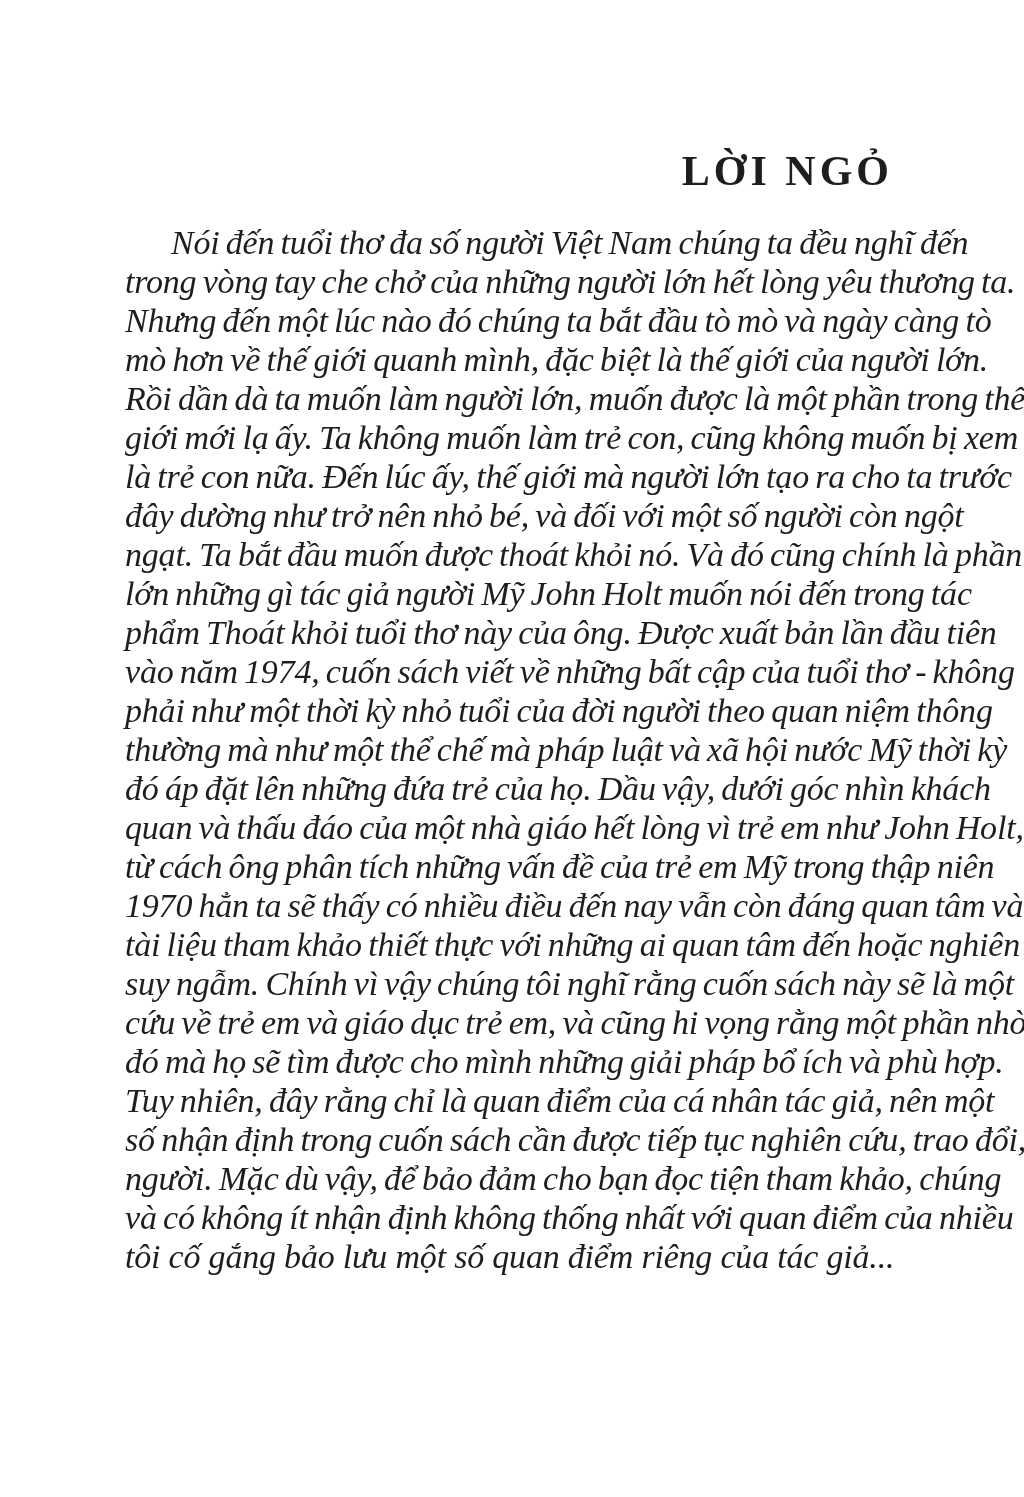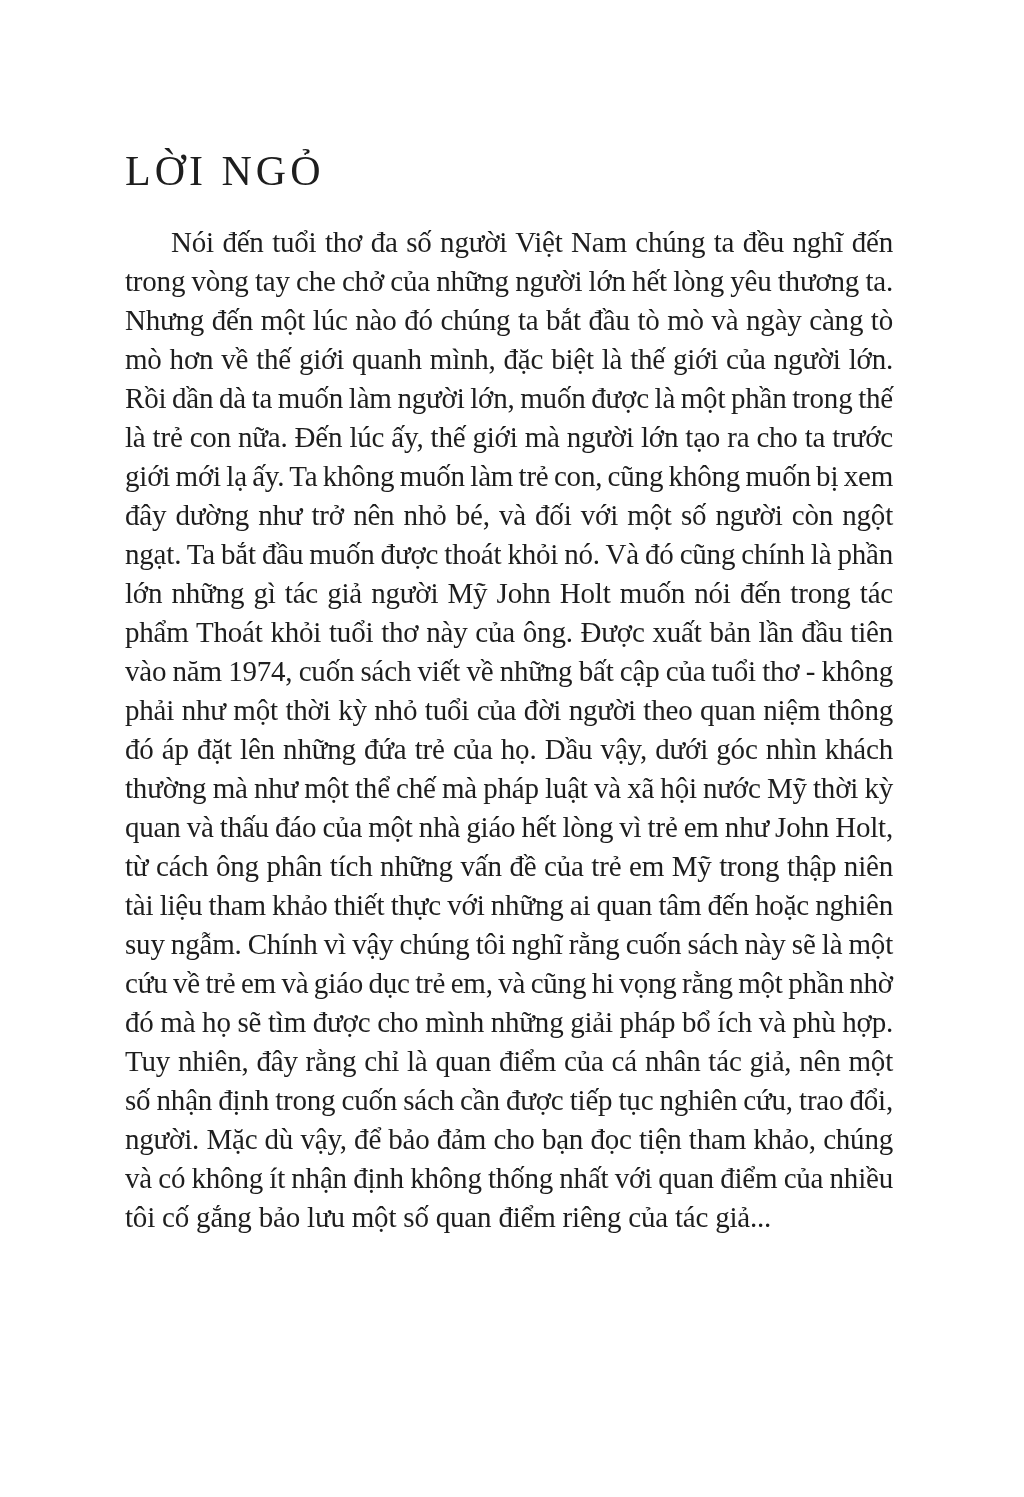--- a/index.html
+++ b/index.html
@@ -16,27 +16,28 @@
     box-sizing: border-box;
     width: 1024px;
     height: 1497px;
     padding: 145px 131px 0 125px; 
     background: #ffffff;
   }
   .title {
     margin: 0 0 26px 0;
     font-size: 42px;
     line-height: 52px;
-    font-weight: 400;
+    font-weight: 700;
     letter-spacing: 4px;
-    text-align: left;
+    text-align: right;
     white-space: nowrap;
   }
   .paragraph {
-    font-size: 29px;
+    font-size: 34px;
+    font-style: italic;
   }
   .paragraph .line {
     line-height: 39px;
     white-space: nowrap;
     overflow: visible;
     text-align: justify;
     text-align-last: justify;
     word-spacing: -2px;
     letter-spacing: -0.2px;
   }
@@ -52,32 +53,33 @@
 <body style="background: rgb(255, 255, 255);">
 
 <div class="page" style="color: rgb(30, 30, 30);">
   <h1 class="title">LỜI NGỎ</h1>
   <div class="paragraph">
       <div class="line indent">Nói đến tuổi thơ đa số người Việt Nam chúng ta đều nghĩ đến</div>
       <div class="line">trong vòng tay che chở của những người lớn hết lòng yêu thương ta.</div>
       <div class="line">Nhưng đến một lúc nào đó chúng ta bắt đầu tò mò và ngày càng tò</div>
       <div class="line">mò hơn về thế giới quanh mình, đặc biệt là thế giới của người lớn.</div>
       <div class="line">Rồi dần dà ta muốn làm người lớn, muốn được là một phần trong thế</div>
+      <div class="line">giới mới lạ ấy. Ta không muốn làm trẻ con, cũng không muốn bị xem</div>
       <div class="line">là trẻ con nữa. Đến lúc ấy, thế giới mà người lớn tạo ra cho ta trước</div>
-      <div class="line">giới mới lạ ấy. Ta không muốn làm trẻ con, cũng không muốn bị xem</div>
       <div class="line">đây dường như trở nên nhỏ bé, và đối với một số người còn ngột</div>
       <div class="line">ngạt. Ta bắt đầu muốn được thoát khỏi nó. Và đó cũng chính là phần</div>
       <div class="line">lớn những gì tác giả người Mỹ John Holt muốn nói đến trong tác</div>
       <div class="line">phẩm Thoát khỏi tuổi thơ này của ông. Được xuất bản lần đầu tiên</div>
       <div class="line">vào năm 1974, cuốn sách viết về những bất cập của tuổi thơ - không</div>
       <div class="line">phải như một thời kỳ nhỏ tuổi của đời người theo quan niệm thông</div>
+      <div class="line">thường mà như một thể chế mà pháp luật và xã hội nước Mỹ thời kỳ</div>
       <div class="line">đó áp đặt lên những đứa trẻ của họ. Dầu vậy, dưới góc nhìn khách</div>
-      <div class="line">thường mà như một thể chế mà pháp luật và xã hội nước Mỹ thời kỳ</div>
       <div class="line">quan và thấu đáo của một nhà giáo hết lòng vì trẻ em như John Holt,</div>
       <div class="line">từ cách ông phân tích những vấn đề của trẻ em Mỹ trong thập niên</div>
+      <div class="line">1970 hẳn ta sẽ thấy có nhiều điều đến nay vẫn còn đáng quan tâm và</div>
       <div class="line">tài liệu tham khảo thiết thực với những ai quan tâm đến hoặc nghiên</div>
       <div class="line">suy ngẫm. Chính vì vậy chúng tôi nghĩ rằng cuốn sách này sẽ là một</div>
       <div class="line">cứu về trẻ em và giáo dục trẻ em, và cũng hi vọng rằng một phần nhờ</div>
       <div class="line">đó mà họ sẽ tìm được cho mình những giải pháp bổ ích và phù hợp.</div>
       <div class="line">Tuy nhiên, đây rằng chỉ là quan điểm của cá nhân tác giả, nên một</div>
       <div class="line">số nhận định trong cuốn sách cần được tiếp tục nghiên cứu, trao đổi,</div>
       <div class="line">người. Mặc dù vậy, để bảo đảm cho bạn đọc tiện tham khảo, chúng</div>
       <div class="line">và có không ít nhận định không thống nhất với quan điểm của nhiều</div>
       <div class="line last">tôi cố gắng bảo lưu một số quan điểm riêng của tác giả...</div>
     </div>

